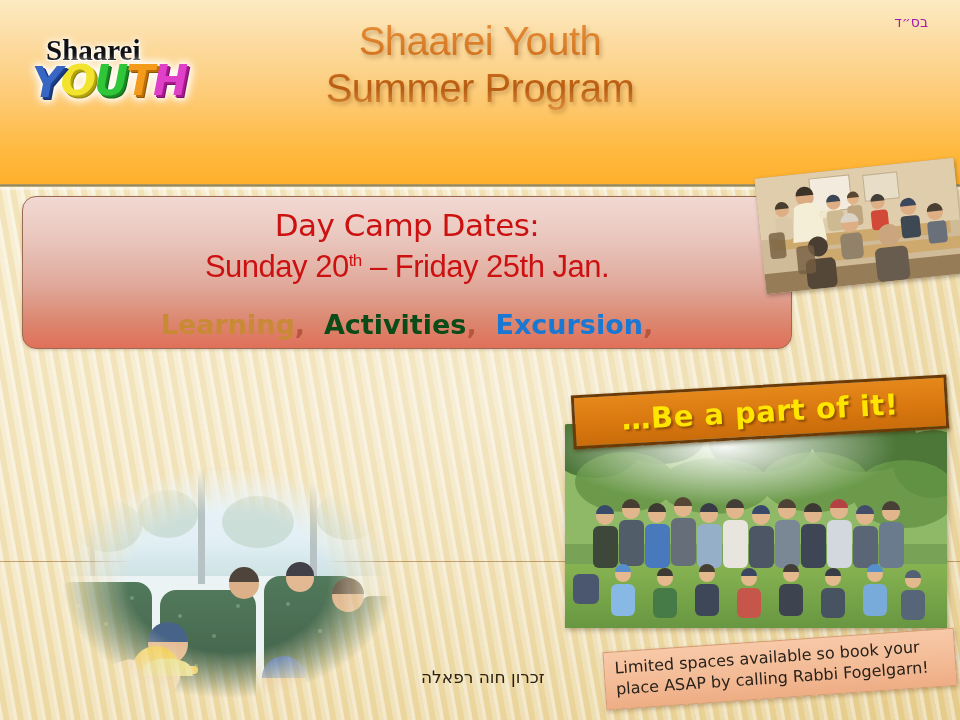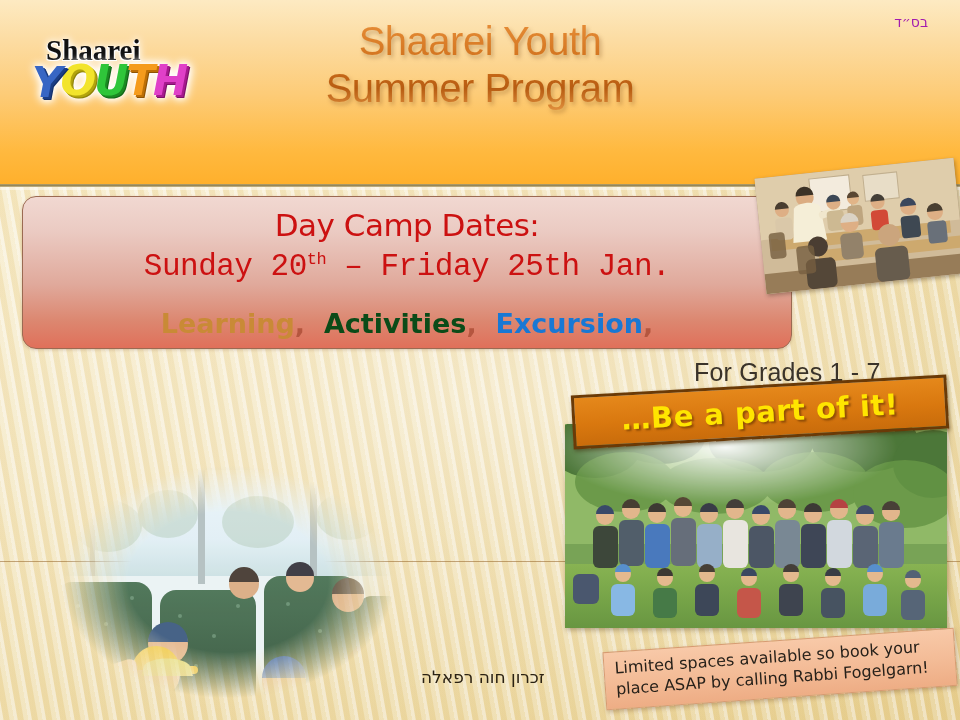--- a/index.html
+++ b/index.html
@@ -181,21 +181,21 @@
   .dates-title {
     margin-top: 10px;
     font-family: "DejaVu Sans", sans-serif;
     font-size: 31px;
     font-weight: normal;
     color: #cc1111;
     letter-spacing: -0.5px;
   }
   .dates-line {
     margin-top: 6px;
-    font-family: Liberation Mono, monospace;
+    font-family: Liberation Sans, sans-serif;
     font-size: 31px;
     color: #cc1111;
     letter-spacing: -0.5px;
   }
   .dates-line sup { font-size: 17px; }
   .tri-words {
     margin-top: 24px;
     font-family: "DejaVu Sans", sans-serif;
     font-weight: bold;
     font-size: 27px;
@@ -501,21 +501,20 @@
 
       <g fill="#6b5436" opacity="0.8">
         <rect x="8" y="56" width="16" height="26" rx="4"></rect>
         <rect x="34" y="72" width="18" height="28" rx="4"></rect>
       </g>
       <rect x="0" y="0" width="200" height="116" fill="#ffe9c0" opacity="0.08"></rect>
     </svg>
   </div>
 
 
-  <div class="grades">For Grades 1 - 7</div>
 
   <div class="photo-group">
     <svg width="382" height="204" viewBox="0 0 382 204" xmlns="http://www.w3.org/2000/svg">
       <defs>
         <linearGradient id="grassG" x1="0" y1="0" x2="0" y2="1">
           <stop offset="0%" stop-color="#7fae45"></stop>
           <stop offset="100%" stop-color="#5d8f33"></stop>
         </linearGradient>
         <radialGradient id="sunG" cx="0.42" cy="0.18" r="0.45">
           <stop offset="0%" stop-color="#ffffff" stop-opacity="0.95"></stop>

